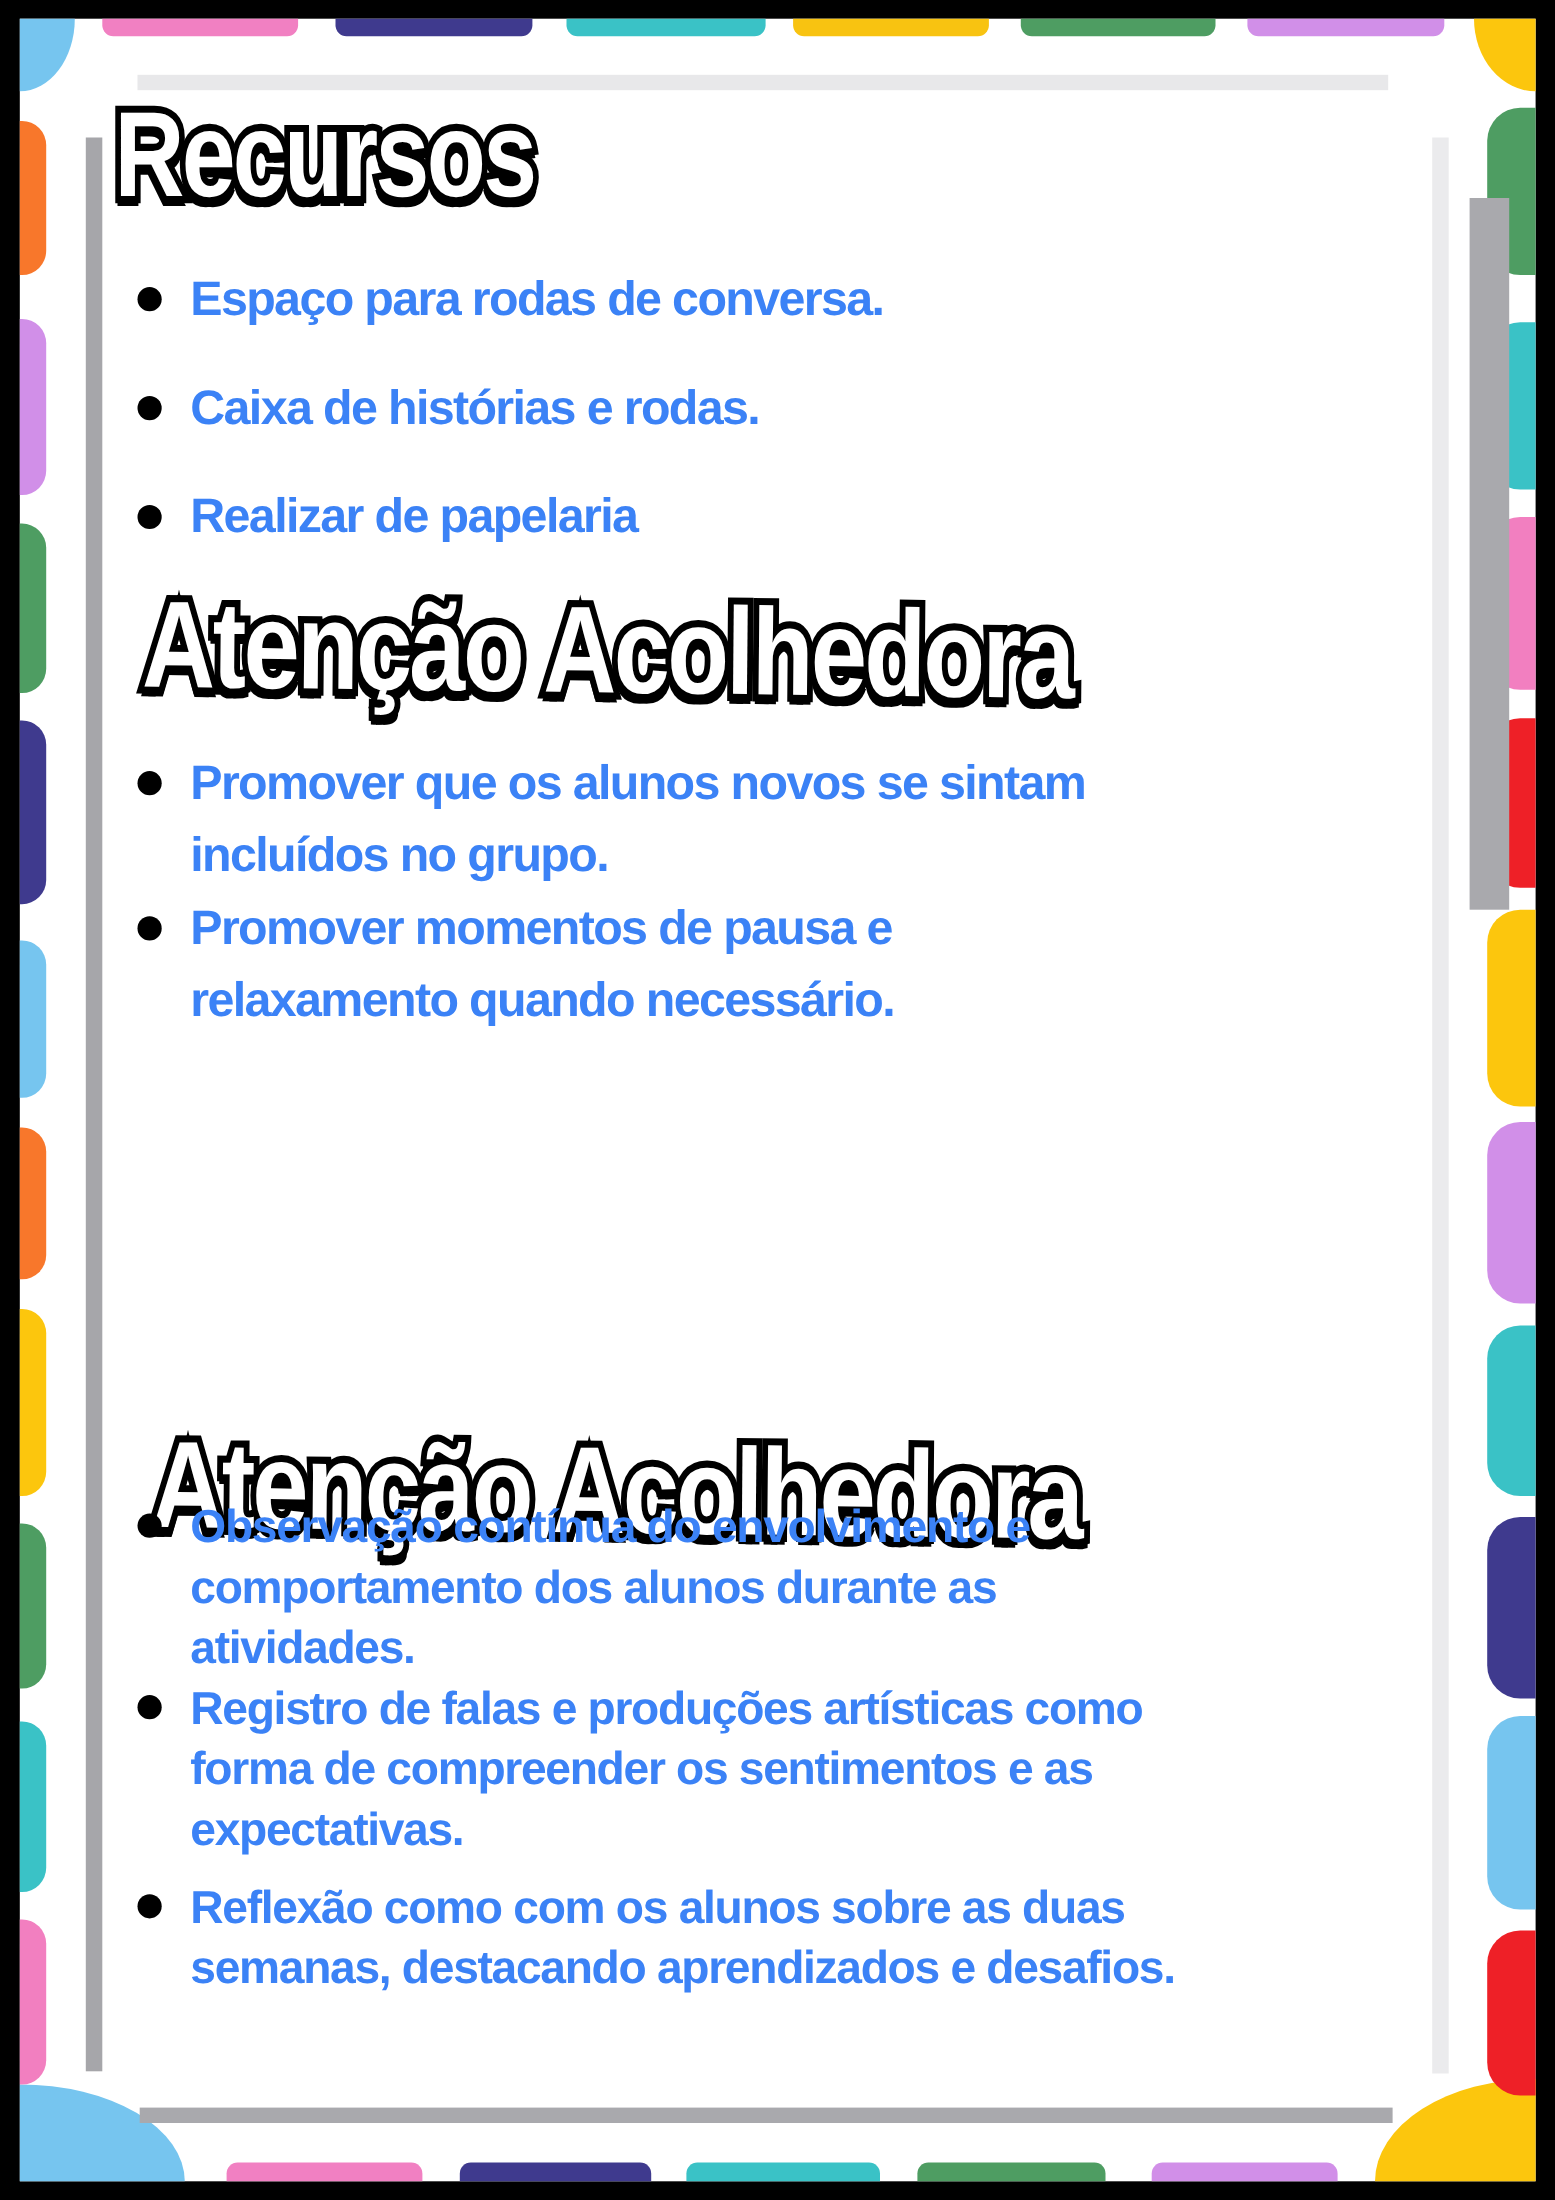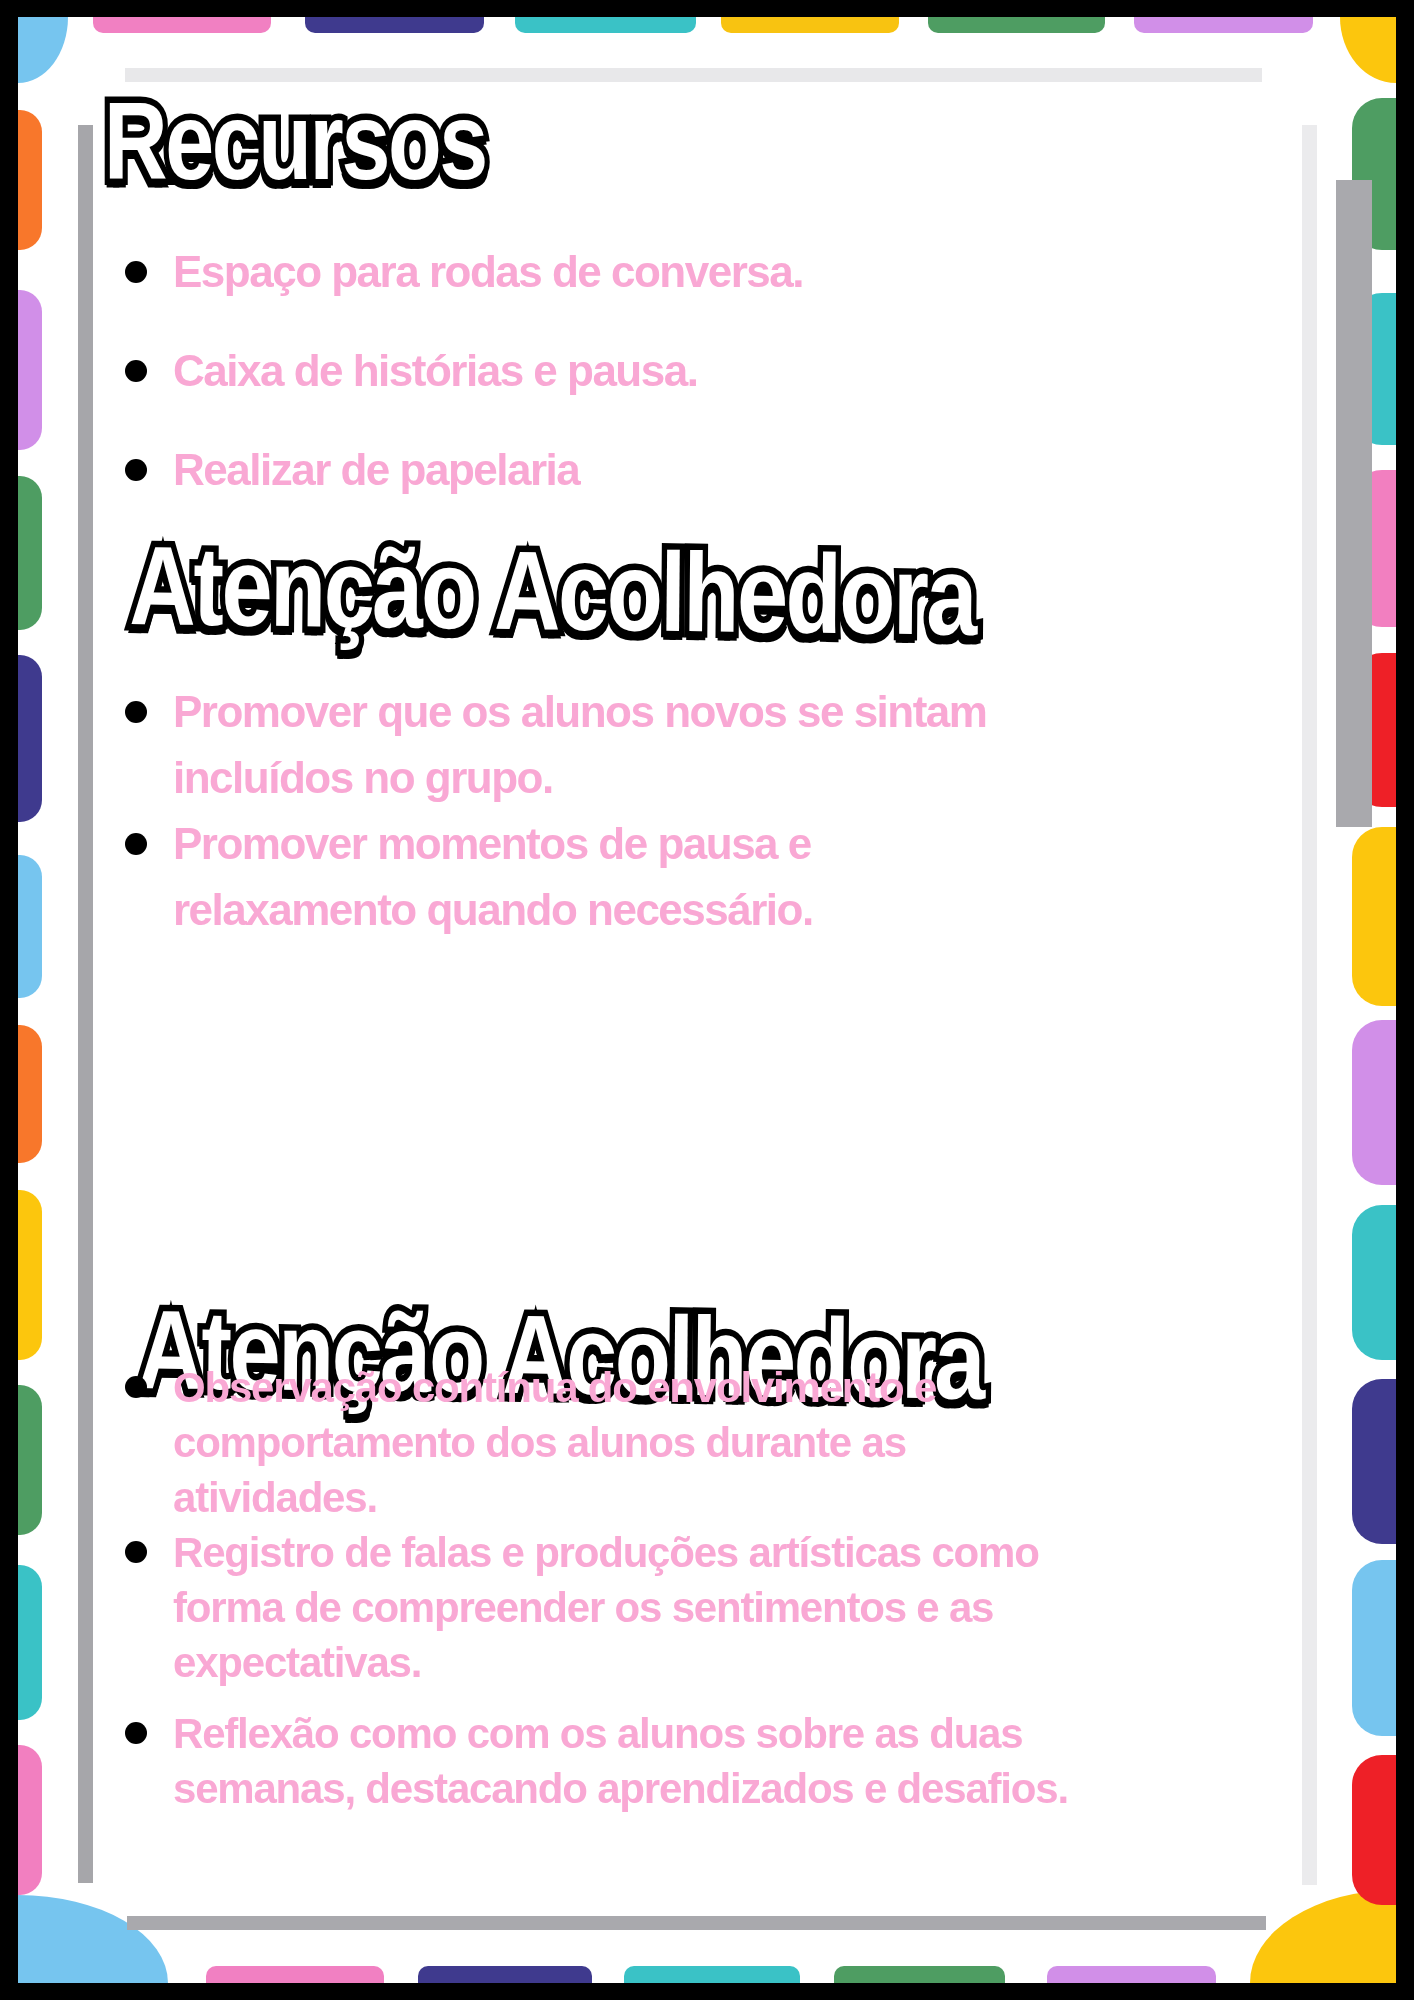--- a/index.html
+++ b/index.html
@@ -21,21 +21,21 @@
   #content{position:absolute;z-index:4;left:0;top:0;width:1414px;height:1531px;}
   .bubble-title{
     position:absolute;font-weight:bold;color:#ffffff;white-space:nowrap;
     -webkit-text-stroke:13px #000;paint-order:stroke fill;
     text-shadow:4px 9px 0 #000,-4px 9px 0 #000;
     letter-spacing:-3px;line-height:1;transform-origin:left top;
   }
   #title-1{left:104px;top:86px;font-size:110px;transform:scaleX(.80);}
   #title-2{left:130px;top:530px;font-size:112px;transform:scaleX(.82) rotate(.6deg);}
   #title-3{left:138px;top:1294px;font-size:112px;transform:scaleX(.82) rotate(.6deg);}
-  .blist{position:absolute;left:173px;width:1140px;color:#f9a8d4;font-weight:bold;}
+  .blist{position:absolute;left:173px;width:1140px;color:#3b82f6;font-weight:bold;}
   .blist .item{position:relative;white-space:pre-line;}
   .blist .item::before{
     content:"";position:absolute;left:-48px;width:22px;height:22px;
     background:#000;border-radius:50%;
   }
   #list-1{top:248px;font-size:44px;letter-spacing:-1.5px;line-height:48px;}
   #list-1 .item{margin-bottom:51px;}
   #list-1 .item::before{top:13px;}
   #list-2{top:679px;font-size:44px;letter-spacing:-1.5px;line-height:66px;}
   #list-2 .item::before{top:22px;}
@@ -91,21 +91,21 @@
     <div class="shape" style="left: 78px; top: 125px; width: 15px; height: 1758px; background: rgb(166, 166, 170); border-radius: 0px;"></div>
     <div class="shape" style="left: 1336px; top: 180px; width: 36px; height: 647px; background: rgb(169, 169, 173); border-radius: 0px;"></div>
     <div class="shape" style="left: 127px; top: 1916px; width: 1139px; height: 14px; background: rgb(169, 169, 173); border-radius: 0px;"></div>
   </div>
 
 <div id="content">
   <div id="title-1" class="bubble-title">Recursos</div>
 
   <div id="list-1" class="blist">
     <div class="item">Espaço para rodas de conversa.</div>
-    <div class="item">Caixa de histórias e pausa.</div>
+    <div class="item">Caixa de histórias e rodas.</div>
     <div class="item">Realizar de papelaria</div>
   </div>
 
   <div id="title-2" class="bubble-title">Atenção Acolhedora</div>
 
   <div id="list-2" class="blist">
     <div class="item">Promover que os alunos novos se sintam
 incluídos no grupo.</div>
     <div class="item">Promover momentos de pausa e
 relaxamento quando necessário.</div>

